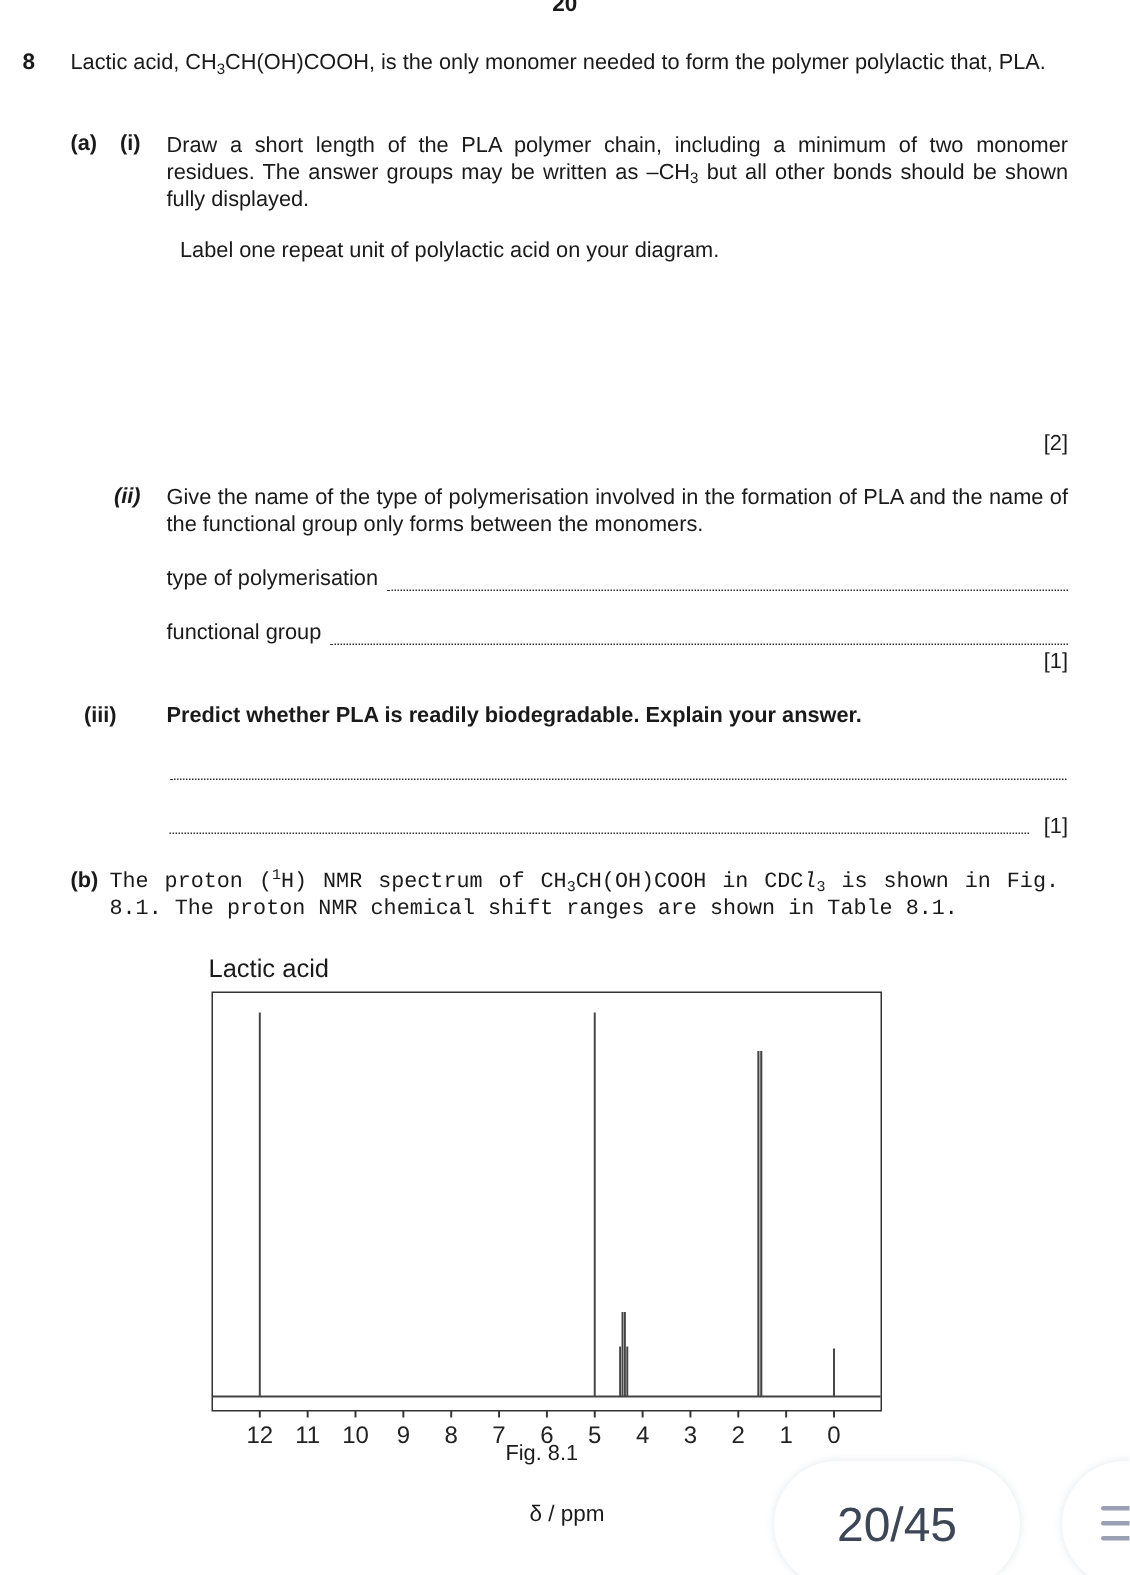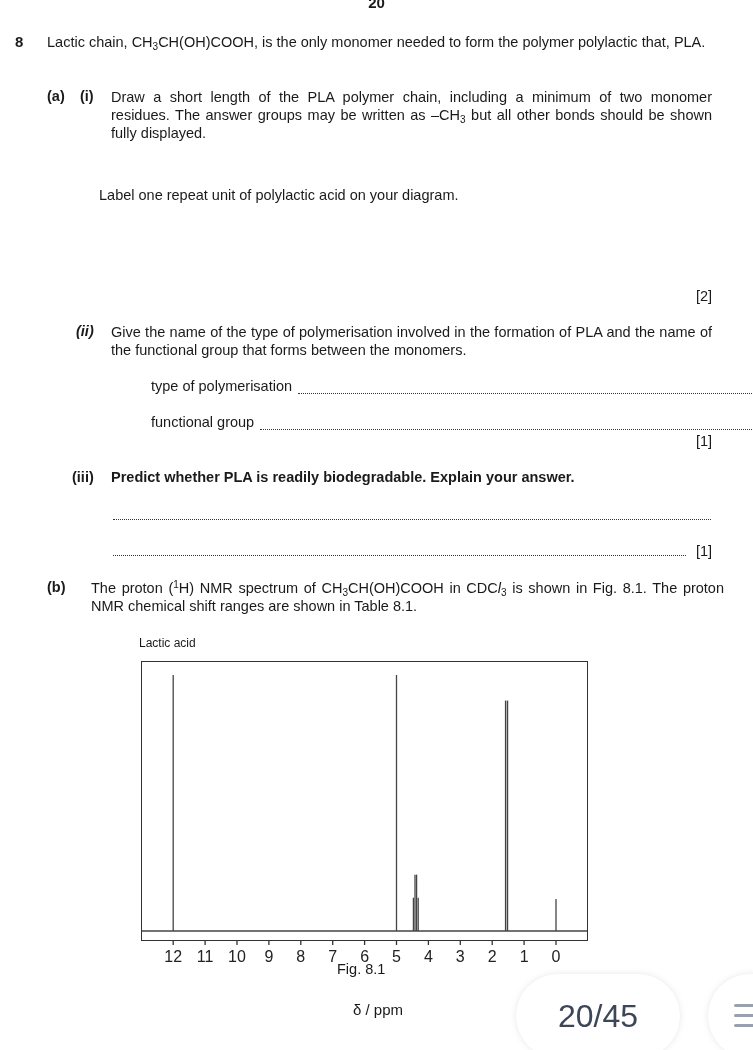--- a/index.html
+++ b/index.html
@@ -9,23 +9,23 @@
     font-family: "Liberation Sans", sans-serif; font-size: 14.5px;
   }
   .abs { position: absolute; }
   .page-num { left: 0; width: 753px; top: -6px; text-align: center; font-weight: bold; font-size: 15px; }
   .qnum { left: 15px; top: 33px; font-weight: bold; font-size: 15px; }
   .para { line-height: 18px; text-align: justify; }
   .bold { font-weight: bold; }
   sub { font-size: 10px; vertical-align: -3px; line-height: 0; }
   sup { font-size: 10px; vertical-align: 5px; line-height: 0; }
   .marks { right: 41px; font-size: 14.5px; }
-  .dots-line { display: flex; align-items: flex-end; margin-left: 40px; }
+  .dots-line { display: flex; align-items: flex-end; }
   .dots-fill { flex: 1; border-bottom: 1.5px dotted #333; margin-left: 6px; height: 13px; }
-  .chart-title { left: 139px; top: 636px; font-size: 12px; }
+  .chart-title { left: 139px; top: 636px; font-size: 17px; }
   .chart-box { left: 141px; top: 661px; width: 445px; height: 278px; border: 1.5px solid #333; }
   .axis-lbl { left: 0; width: 730px; text-align: center; font-size: 15px; top: 1001px; margin-left: 13px; }
   .fig-cap { left: 337px; top: 961px; font-weight: normal; font-size: 14.5px; }
   .page-pill {
     left: 516px; top: 974px; width: 164px; height: 84px; border-radius: 42px;
     background: #ffffff; box-shadow: 0 0 6px rgba(180,185,200,0.35);
     display: flex; align-items: center; justify-content: center;
     font-size: 32px; color: #3c4657;
   }
   .menu-pill {
@@ -34,52 +34,52 @@
   }
   .menu-bar { position: absolute; left: 26px; width: 30px; height: 3px; border-radius: 2px; background: #9aa0b4; }
 </style>
 </head>
 <body>
 
 <div class="abs page-num">20</div>
 
 <div class="abs qnum">8</div>
 <div class="abs para" style="left:47px; top:33px; width:665px;">
-  <span>Lactic chain, CH</span><sub>3</sub><span>CH(OH)COOH, is the only monomer needed to form the polymer polylactic that, PLA.</span>
+  <span>Lactic acid, CH</span><sub>3</sub><span>CH(OH)COOH, is the only monomer needed to form the polymer polylactic that, PLA.</span>
 </div>
 
 <div class="abs bold" style="left:47px; top:88px;">(a)</div>
 <div class="abs bold" style="left:80px; top:88px;">(i)</div>
 <div class="abs para" style="left:111px; top:88px; width:601px;">
   <span>Draw a short length of the PLA polymer chain, including a minimum of two monomer residues. The answer groups may be written as –CH</span><sub>3</sub><span> but all other bonds should be shown fully displayed.</span>
 </div>
-<div class="abs" style="left:99px; top:159px;margin-top:28px;">Label one repeat unit of polylactic acid on your diagram.</div>
+<div class="abs" style="left:120px; top:159px;">Label one repeat unit of polylactic acid on your diagram.</div>
 <div class="abs" style="left:111px; top:185px; width:601px; height:100px;"></div>
 <div class="abs marks" style="top:288px;">[2]</div>
 
 <div class="abs bold" style="left:76px; top:323px;font-style:italic;">(ii)</div>
-<div class="abs para" style="left:111px; top:323px; width:601px;">Give the name of the type of polymerisation involved in the formation of PLA and the name of the functional group that forms between the monomers.</div>
+<div class="abs para" style="left:111px; top:323px; width:601px;">Give the name of the type of polymerisation involved in the formation of PLA and the name of the functional group only forms between the monomers.</div>
 <div class="abs dots-line" style="left:111px; top:378px; width:601px;">
   <span>type of polymerisation</span>
   <span class="dots-fill"></span>
 </div>
 <div class="abs dots-line" style="left:111px; top:414px; width:601px;">
   <span>functional group</span>
   <span class="dots-fill"></span>
 </div>
 <div class="abs marks" style="top:433px;">[1]</div>
 
-<div class="abs bold" style="left:72px; top:469px;">(iii)</div>
+<div class="abs bold" style="left:56px; top:469px;">(iii)</div>
 <div class="abs" style="left:111px; top:469px;font-weight:bold;">Predict whether PLA is readily biodegradable. Explain your answer.</div>
 <div class="abs" style="left:113px; top:507px; width:598px; height:12px; border-bottom:1.5px dotted #333;"></div>
 <div class="abs" style="left:113px; top:543px; width:573px; height:12px; border-bottom:1.5px dotted #333;"></div>
 <div class="abs marks" style="top:543px;">[1]</div>
 
 <div class="abs bold" style="left:47px; top:579px;">(b)</div>
-<div class="abs para" style="left:91px; top:579px; width:633px;">
+<div class="abs para" style="left:73px; top:579px; width:633px;font-family:Liberation Mono, monospace;">
   <span>The proton (</span><sup>1</sup><span>H) NMR spectrum of CH</span><sub>3</sub><span>CH(OH)COOH in CDC</span><i>l</i><sub>3</sub><span> is shown in Fig. 8.1. The proton NMR chemical shift ranges are shown in Table 8.1.</span>
 </div>
 
 <div class="abs chart-title">Lactic acid</div>
 <div class="abs chart-box"></div>
 
 <svg class="abs" style="left:0; top:0;" width="753" height="1050">
   <g id="spectrum" stroke="#444" fill="none">
       <line x1="142" y1="931" x2="587" y2="931" stroke-width="1.3"></line>
       <line x1="173.20000000000005" y1="931" x2="173.20000000000005" y2="675" stroke-width="1.3"></line>

